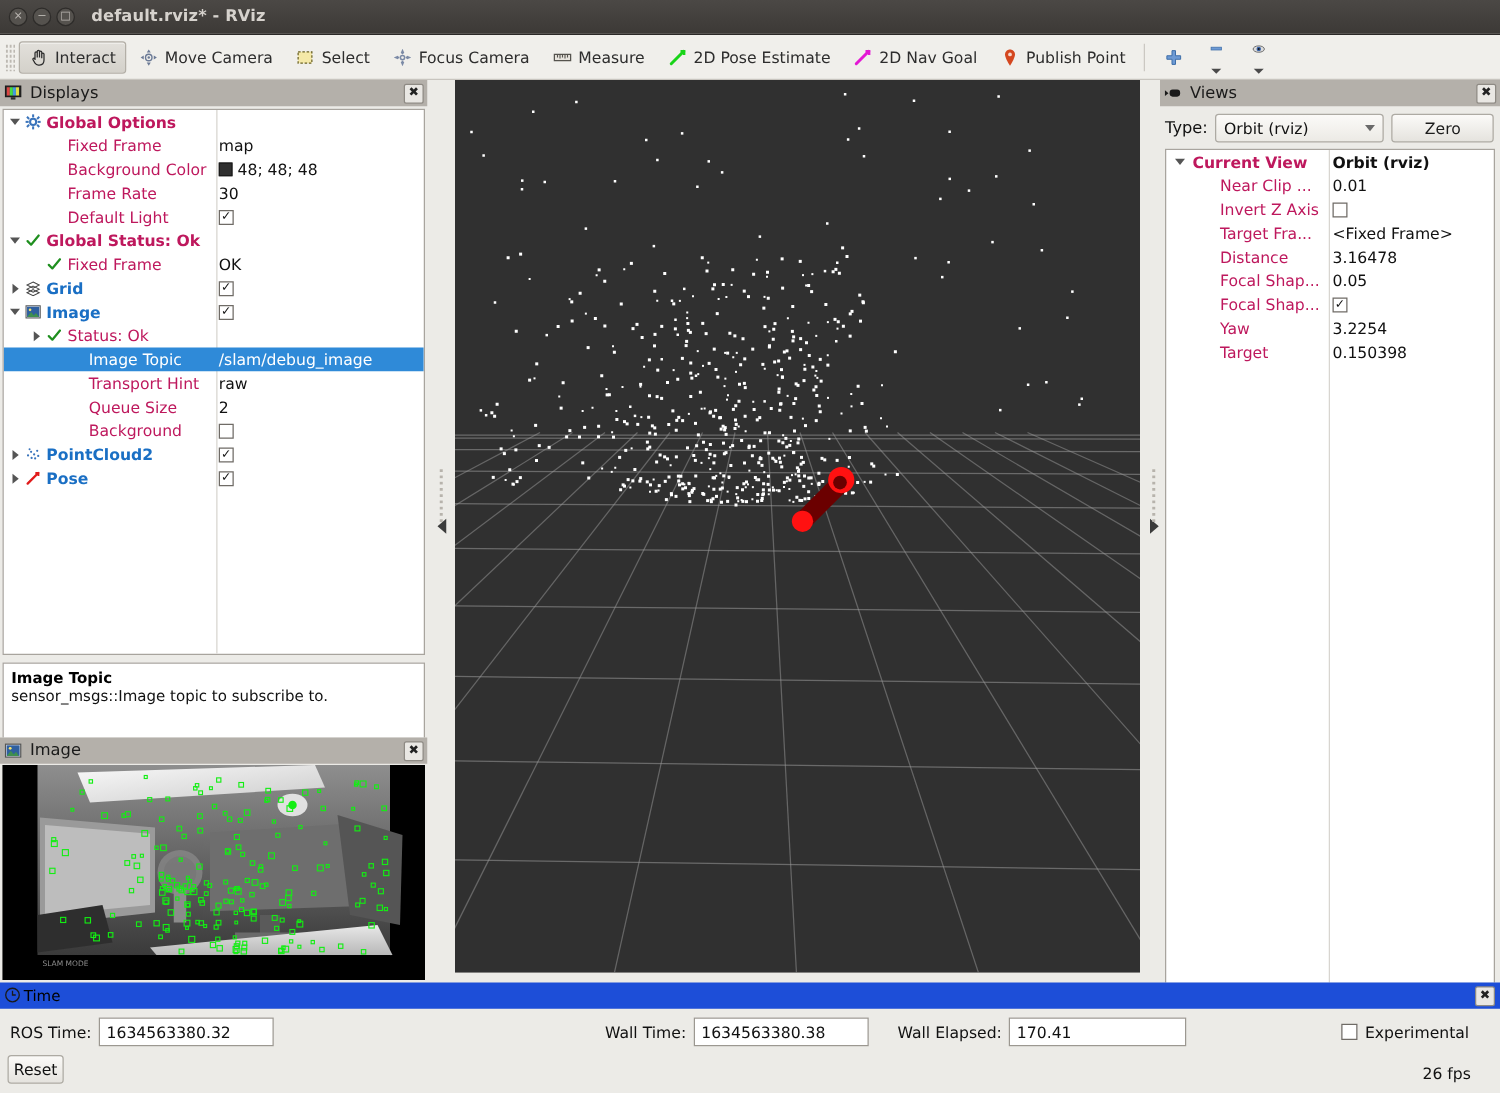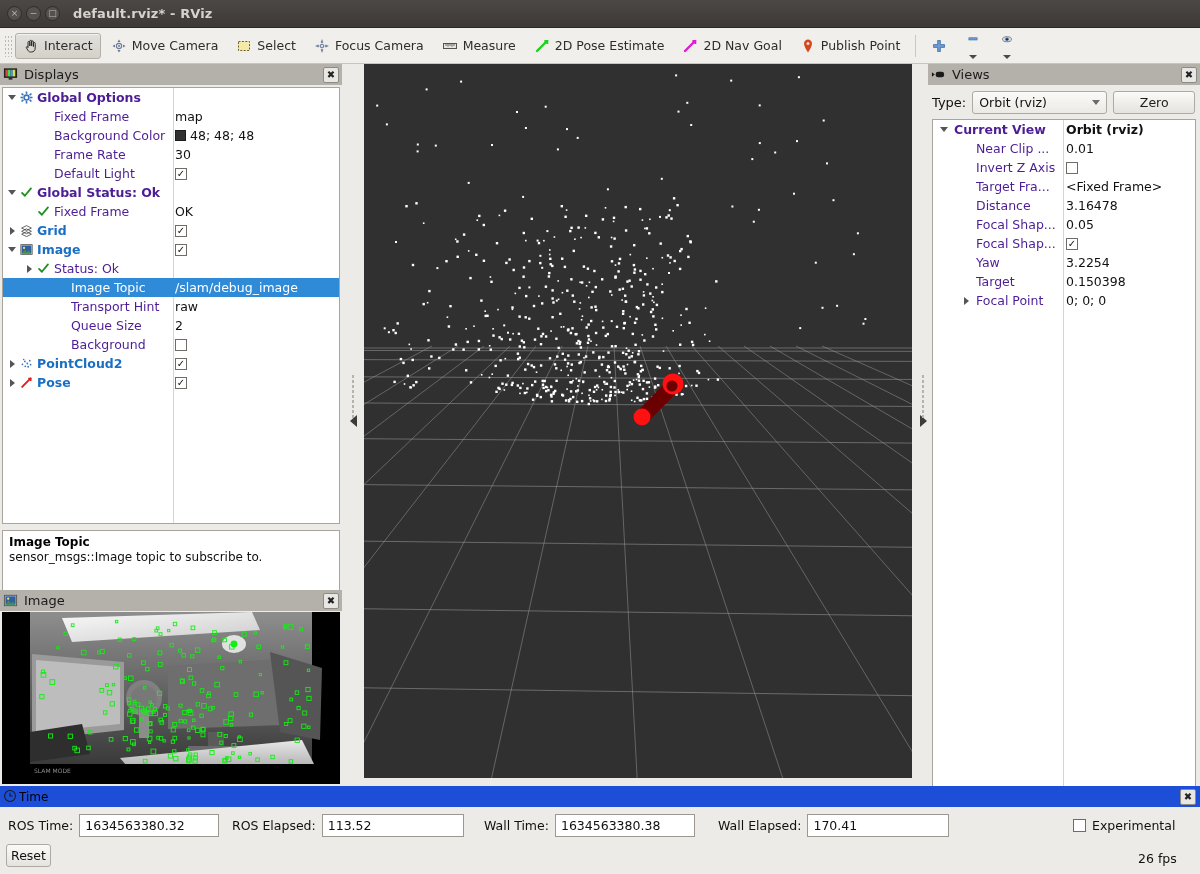--- a/index.html
+++ b/index.html
@@ -83,21 +83,21 @@
     background:#ffffff; border:1px solid #a8a49e; overflow:hidden;
   }
   .tcolsplit { position:absolute; left:170px; top:0; width:1px; height:100%; background:#d8d5d0; }
   .trow { display:flex; height:19px; align-items:center; position:relative; z-index:1; }
   .trow.sel { background:#2f8ad8; }
   .trow.sel .tname, .trow.sel .tval { color:#ffffff; }
   .twig { width:14px; display:flex; align-items:center; justify-content:center; flex:none; }
   .arrow-r { width:0;height:0;border-top:4px solid transparent;border-bottom:4px solid transparent;border-left:5px solid #555; }
   .arrow-d { width:0;height:0;border-left:4px solid transparent;border-right:4px solid transparent;border-top:5px solid #555; }
   .ticon2 { width:15px; flex:none; display:flex; align-items:center; justify-content:center; }
-  .tname { font-size:12.5px; color:#4c1d95; white-space:nowrap; }
+  .tname { font-size:12.5px; color:#be185d; white-space:nowrap; }
   .tname.blue { color:#1a6fc4; font-weight:bold; }
   .tname.bold { font-weight:bold; }
   .tvalwrap { position:absolute; left:172px; display:flex; align-items:center; height:19px; }
   .tval { font-size:12.5px; color:#111; white-space:nowrap; }
   .cbox { width:12px;height:12px;border:1px solid #6f6b66;background:#fff;display:inline-flex;
           align-items:center;justify-content:center;font-size:10px;color:#111;line-height:1; }
   .swatch { width:11px;height:11px;background:#303030;border:1px solid #1b1b1b;display:inline-block;margin-right:4px;vertical-align:-1px; }
 
   .descbox {
     position:absolute; left:2px; top:466px; width:338px; height:81px;
@@ -1520,30 +1520,20 @@
               </span>
             </div>
             <div class="trow">
               <span style="width: 26px; flex: 0 0 auto;"></span>
               <span class="twig"></span>
               <span class="tname" style="margin-left: 3px;">Target</span>
               <span class="vvalwrap">
                 <span class="tval">0.150398</span>
               </span>
             </div>
-            <div class="trow">
-              <span style="width: 26px; flex: 0 0 auto;"></span>
-              <span class="twig">
-                <span class="arrow-r"></span>
-              </span>
-              <span class="tname" style="margin-left: 3px;">Focal Point</span>
-              <span class="vvalwrap">
-                <span class="tval">0; 0; 0</span>
-              </span>
-            </div>
           </div>
       </div>
       <div class="vbtnrow">
         <div class="qbtn">Save</div>
         <div class="qbtn">Remove</div>
         <div class="qbtn">Rename</div>
       </div>
     </div>
   </div>
 
@@ -1555,24 +1545,20 @@
           <path d="M8 4.2V8h3" fill="none" stroke="#1a1a1a" stroke-width="1.2"></path>
         </svg>
       </span>
       <span class="plabel">Time</span>
       <span class="timeclose">✖</span>
     </div>
     <div class="timebody">
       <div class="tfield" style="left:8px;top:7px;">
         <span class="tflabel">ROS Time:</span>
         <span class="tinput" style="width:140px;">1634563380.32</span>
-      </div>
-      <div class="tfield" style="left:232px;top:7px;">
-        <span class="tflabel">ROS Elapsed:</span>
-        <span class="tinput" style="width:142px;">113.52</span>
       </div>
       <div class="tfield" style="left:484px;top:7px;">
         <span class="tflabel">Wall Time:</span>
         <span class="tinput" style="width:140px;">1634563380.38</span>
       </div>
       <div class="tfield" style="left:718px;top:7px;">
         <span class="tflabel">Wall Elapsed:</span>
         <span class="tinput" style="width:142px;">170.41</span>
       </div>
       <div class="resetbtn">Reset</div>

